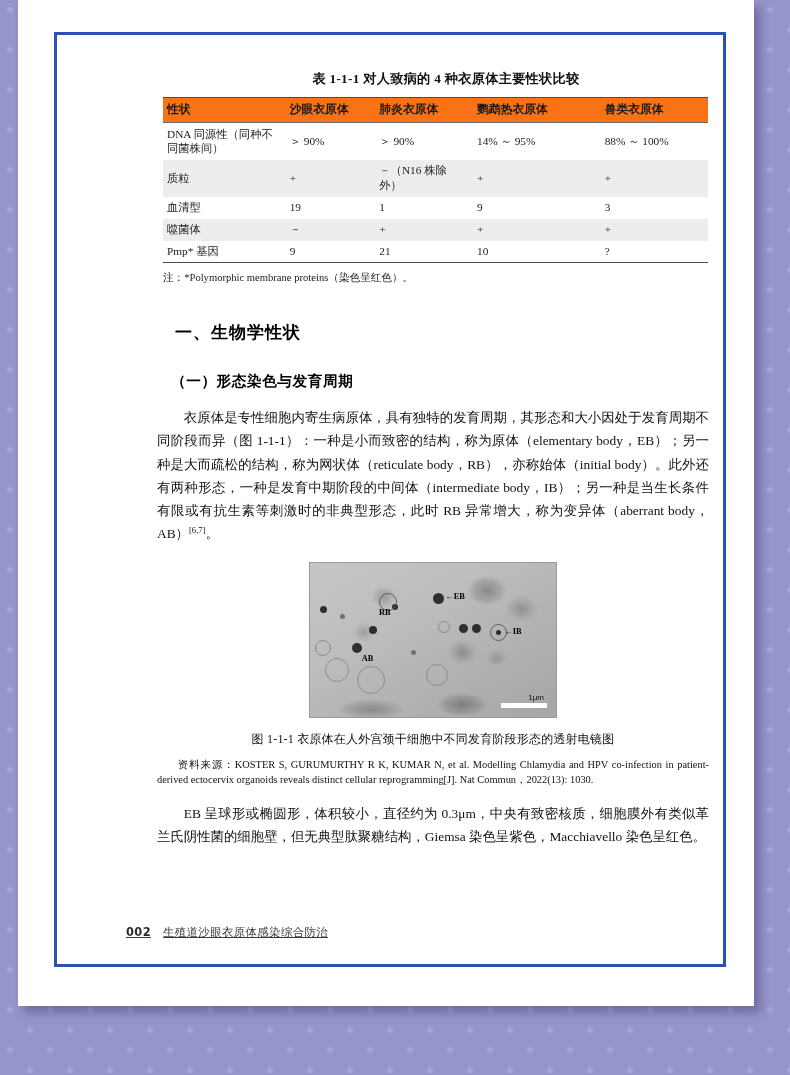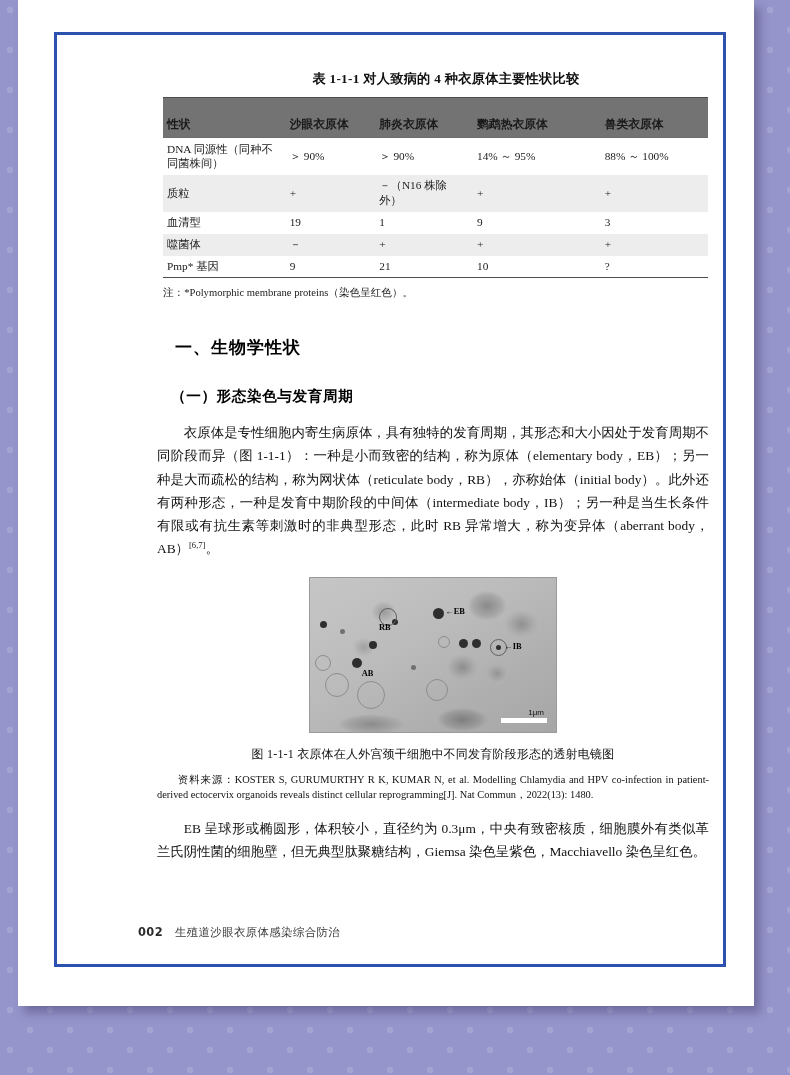--- a/index.html
+++ b/index.html
@@ -72,24 +72,24 @@
   table.data th, table.data td {
     text-align: left;
     vertical-align: middle;
     padding: 3.5px 4px 3.5px 4px;
     line-height: 1.32;
     font-weight: normal;
   }
   table.data thead th {
     font-weight: bold;
     font-size: 11.8px;
-    background: #737373;
+    background: #f97316;
     border-top: 1.6px solid #4c4c4c;
     border-bottom: 1.2px solid #6d6d6d;
-    padding-top: 19px;
+    padding-top: 4px;
     padding-bottom: 4.5px;
   }
   table.data tbody tr.shade td { background: #ededed; }
   table.data tbody tr.plain td { background: #ffffff; }
   table.data tbody tr:last-child td { border-bottom: 1.6px solid #4c4c4c; }
   .c1 { width: 124px; }
   .c2 { width: 88px; }
   .c3 { width: 96px; }
   .c4 { width: 130px; }
   .c5 { width: 107px; }
@@ -210,26 +210,27 @@
     color: #111;
     margin: 9px 0 0 0;
     text-indent: 2em;
     text-align: justify;
     width: 552px;
   }
 
   
   #footer {
     position: absolute;
-    left: 120px;
+    left: 108px;
     bottom: 66px;
     font-family: "DejaVu Sans", "Liberation Sans", sans-serif;
     font-size: 11.4px;
     color: #3b3b3b;
     letter-spacing: 0.4px;
+    text-decoration: underline;
   }
   #footer .pagenum {
     font-weight: bold;
     margin-right: 12px;
     color: #2b2b2b;
   }
 </style>
 </head>
 <body>
 
@@ -325,21 +326,21 @@
         <span class="mlabel" style="left:55%;top:19.5%;">←EB</span>
         <span class="mlabel" style="left:28%;top:30%;">RB</span>
         <span class="mlabel" style="left:79%;top:42.5%;">←IB</span>
         <span class="mlabel" style="left:21%;top:60%;">AB</span>
         <span class="scaletext">1μm</span>
         <span class="scalebar"></span>
       </div>
       <figcaption class="figcap">图 1-1-1    衣原体在人外宫颈干细胞中不同发育阶段形态的透射电镜图</figcaption>
     </figure>
 
-    <p class="source">资料来源：KOSTER S, GURUMURTHY R K, KUMAR N, et al. Modelling Chlamydia and HPV co-infection in patient-derived ectocervix organoids reveals distinct cellular reprogramming[J]. Nat Commun，2022(13): 1480.</p>
+    <p class="source">资料来源：KOSTER S, GURUMURTHY R K, KUMAR N, et al. Modelling Chlamydia and HPV co-infection in patient-derived ectocervix organoids reveals distinct cellular reprogramming[J]. Nat Commun，2022(13): 1030.</p>
 
     <p class="body">EB 呈球形或椭圆形，体积较小，直径约为 0.3μm，中央有致密核质，细胞膜外有类似革兰氏阴性菌的细胞壁，但无典型肽聚糖结构，Giemsa 染色呈紫色，Macchiavello 染色呈红色。</p>
 
   </div>
 
   <div id="footer">
     <span class="pagenum">002</span><span>生殖道沙眼衣原体感染综合防治</span>
   </div>
 </div>
 

